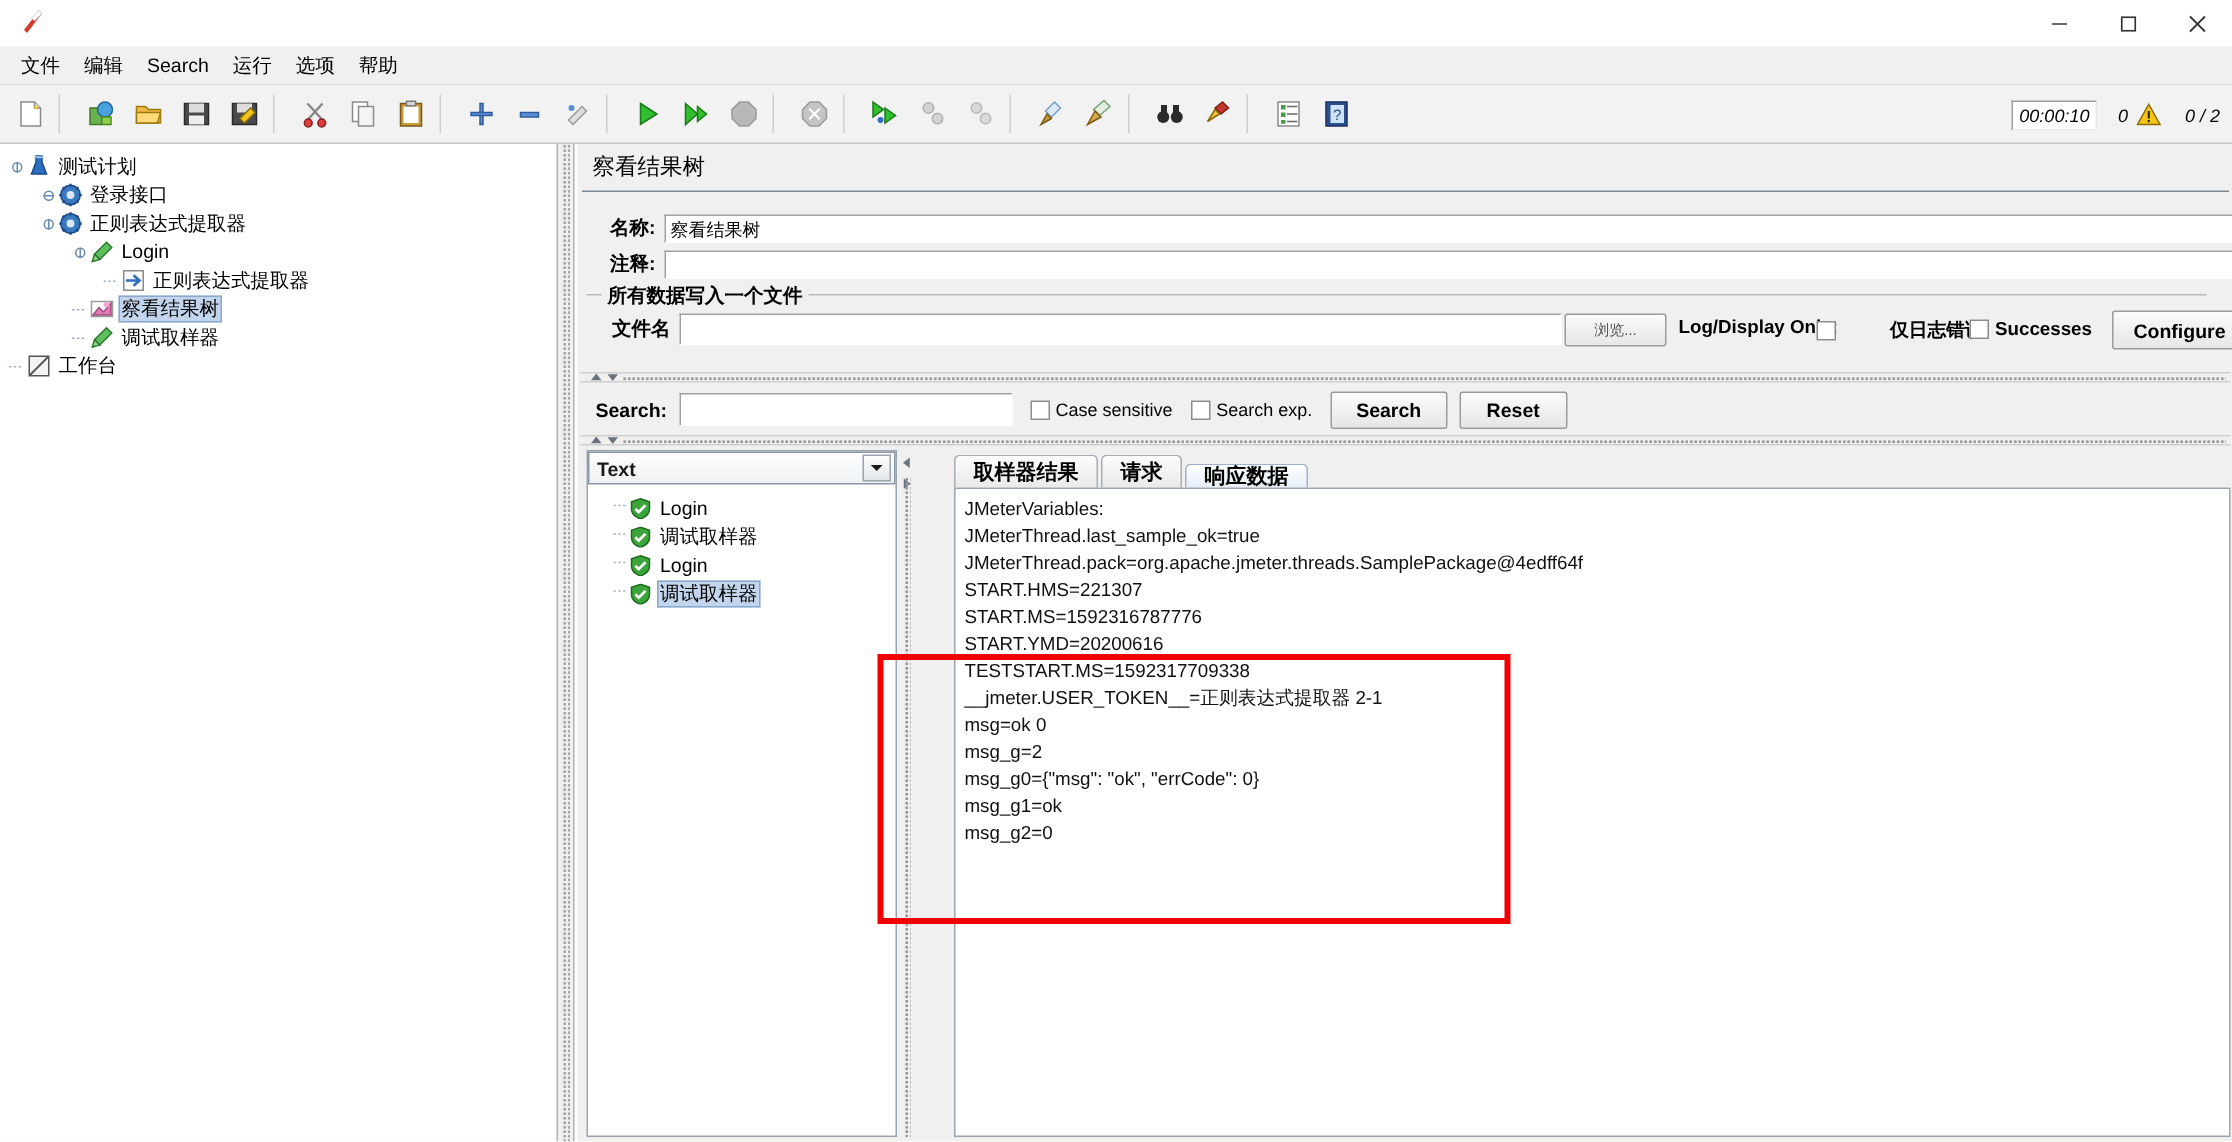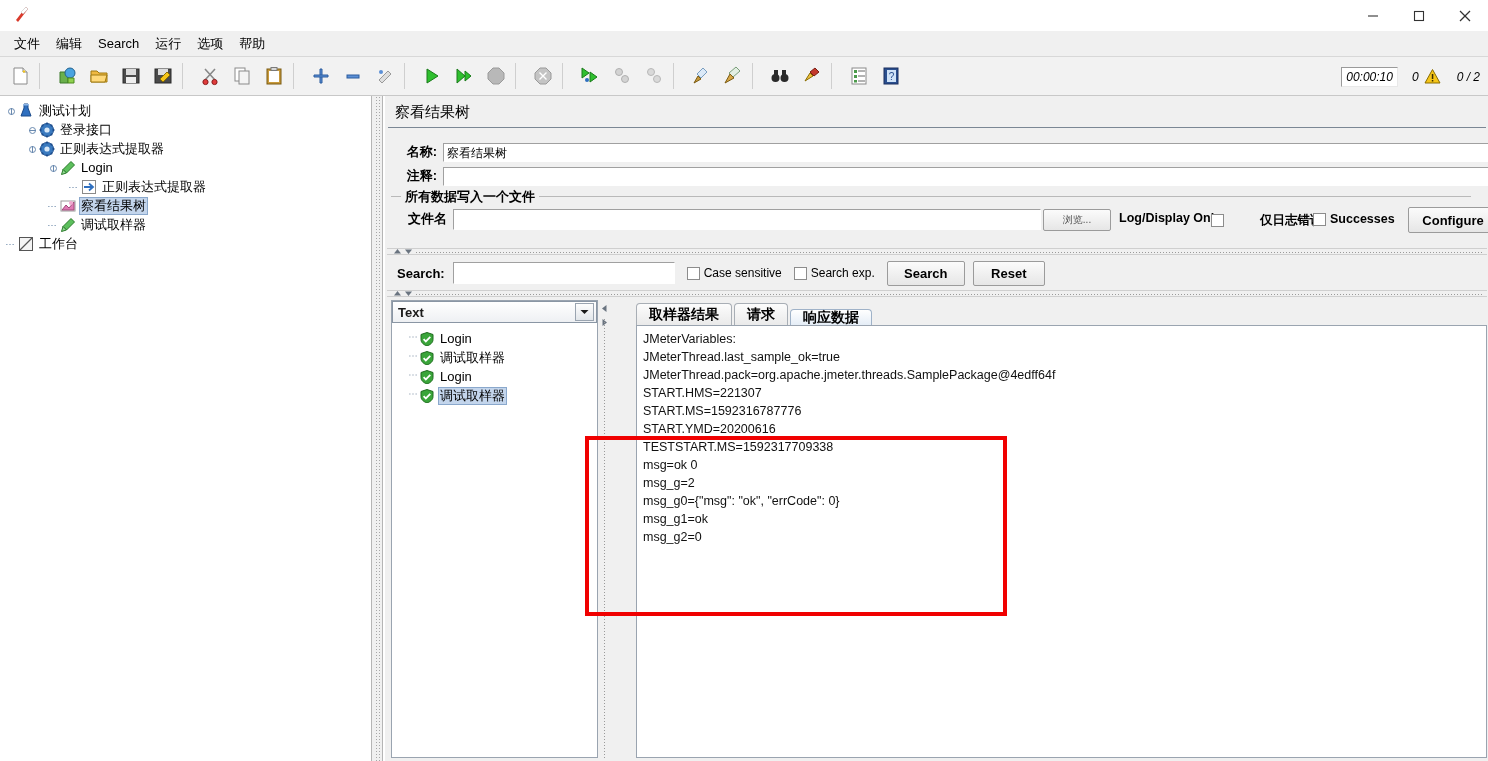--- a/index.html
+++ b/index.html
@@ -962,20 +962,21 @@
             </div>
           <div class="tabcontent">
             <div id="resp-lines" style="padding-top:4px;">
                 <div class="resp-line">JMeterVariables:</div>
                 <div class="resp-line">JMeterThread.last_sample_ok=true</div>
                 <div class="resp-line">JMeterThread.pack=org.apache.jmeter.threads.SamplePackage@4edff64f</div>
                 <div class="resp-line">START.HMS=221307</div>
                 <div class="resp-line">START.MS=1592316787776</div>
                 <div class="resp-line">START.YMD=20200616</div>
                 <div class="resp-line">TESTSTART.MS=1592317709338</div>
+                <div class="resp-line">__jmeter.USER_TOKEN__=正则表达式提取器 2-1</div>
                 <div class="resp-line">msg=ok 0</div>
                 <div class="resp-line">msg_g=2</div>
                 <div class="resp-line">msg_g0={"msg": "ok", "errCode": 0}</div>
                 <div class="resp-line">msg_g1=ok</div>
                 <div class="resp-line">msg_g2=0</div>
               </div>
           </div>
         </div>
       </div>
     </div>

